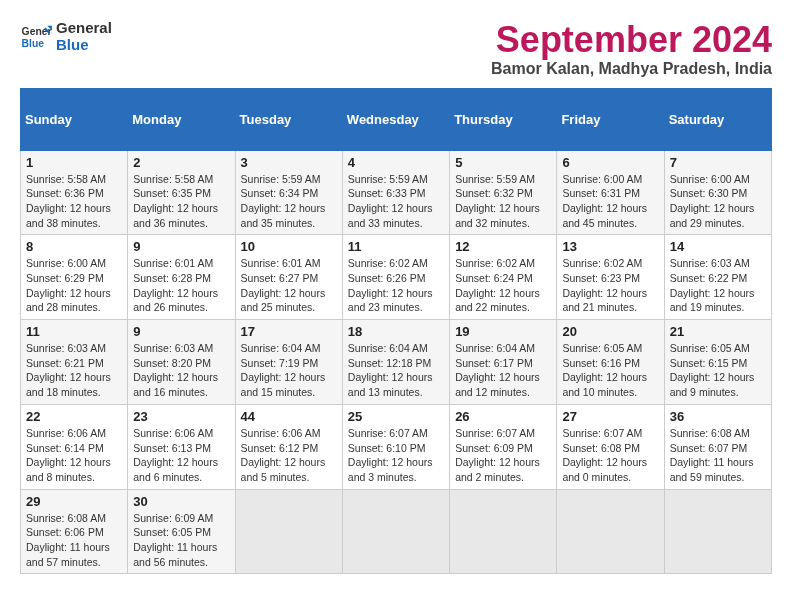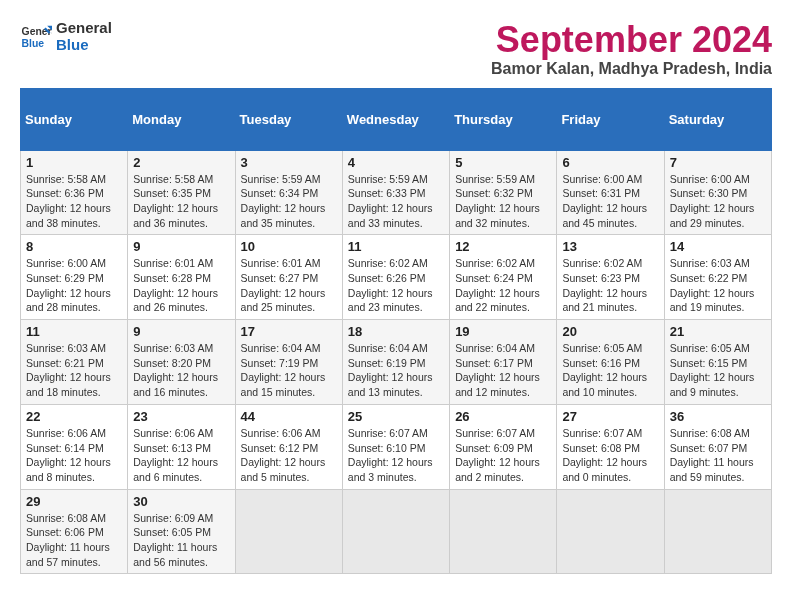--- a/index.html
+++ b/index.html
@@ -133,21 +133,21 @@
         <td><span class="day-num">10</span><span class="day-detail">Sunrise: 6:01 AM</span><br><span class="day-detail">Sunset: 6:27 PM</span><br><span class="day-detail">Daylight: 12 hours and 25 minutes.</span></td>
         <td><span class="day-num">11</span><span class="day-detail">Sunrise: 6:02 AM</span><br><span class="day-detail">Sunset: 6:26 PM</span><br><span class="day-detail">Daylight: 12 hours and 23 minutes.</span></td>
         <td><span class="day-num">12</span><span class="day-detail">Sunrise: 6:02 AM</span><br><span class="day-detail">Sunset: 6:24 PM</span><br><span class="day-detail">Daylight: 12 hours and 22 minutes.</span></td>
         <td><span class="day-num">13</span><span class="day-detail">Sunrise: 6:02 AM</span><br><span class="day-detail">Sunset: 6:23 PM</span><br><span class="day-detail">Daylight: 12 hours and 21 minutes.</span></td>
         <td><span class="day-num">14</span><span class="day-detail">Sunrise: 6:03 AM</span><br><span class="day-detail">Sunset: 6:22 PM</span><br><span class="day-detail">Daylight: 12 hours and 19 minutes.</span></td>
       </tr>
       <tr>
         <td><span class="day-num">11</span><span class="day-detail">Sunrise: 6:03 AM</span><br><span class="day-detail">Sunset: 6:21 PM</span><br><span class="day-detail">Daylight: 12 hours and 18 minutes.</span></td>
         <td><span class="day-num">9</span><span class="day-detail">Sunrise: 6:03 AM</span><br><span class="day-detail">Sunset: 8:20 PM</span><br><span class="day-detail">Daylight: 12 hours and 16 minutes.</span></td>
         <td><span class="day-num">17</span><span class="day-detail">Sunrise: 6:04 AM</span><br><span class="day-detail">Sunset: 7:19 PM</span><br><span class="day-detail">Daylight: 12 hours and 15 minutes.</span></td>
-        <td><span class="day-num">18</span><span class="day-detail">Sunrise: 6:04 AM</span><br><span class="day-detail">Sunset: 6:19 PM</span><br><span class="day-detail">Daylight: 12 hours and 13 minutes.</span></td>
+        <td><span class="day-num">18</span><span class="day-detail">Sunrise: 6:04 AM</span><br><span class="day-detail">Sunset: 12:18 PM</span><br><span class="day-detail">Daylight: 12 hours and 13 minutes.</span></td>
         <td><span class="day-num">19</span><span class="day-detail">Sunrise: 6:04 AM</span><br><span class="day-detail">Sunset: 6:17 PM</span><br><span class="day-detail">Daylight: 12 hours and 12 minutes.</span></td>
         <td><span class="day-num">20</span><span class="day-detail">Sunrise: 6:05 AM</span><br><span class="day-detail">Sunset: 6:16 PM</span><br><span class="day-detail">Daylight: 12 hours and 10 minutes.</span></td>
         <td><span class="day-num">21</span><span class="day-detail">Sunrise: 6:05 AM</span><br><span class="day-detail">Sunset: 6:15 PM</span><br><span class="day-detail">Daylight: 12 hours and 9 minutes.</span></td>
       </tr>
       <tr>
         <td><span class="day-num">22</span><span class="day-detail">Sunrise: 6:06 AM</span><br><span class="day-detail">Sunset: 6:14 PM</span><br><span class="day-detail">Daylight: 12 hours and 8 minutes.</span></td>
         <td><span class="day-num">23</span><span class="day-detail">Sunrise: 6:06 AM</span><br><span class="day-detail">Sunset: 6:13 PM</span><br><span class="day-detail">Daylight: 12 hours and 6 minutes.</span></td>
         <td><span class="day-num">44</span><span class="day-detail">Sunrise: 6:06 AM</span><br><span class="day-detail">Sunset: 6:12 PM</span><br><span class="day-detail">Daylight: 12 hours and 5 minutes.</span></td>
         <td><span class="day-num">25</span><span class="day-detail">Sunrise: 6:07 AM</span><br><span class="day-detail">Sunset: 6:10 PM</span><br><span class="day-detail">Daylight: 12 hours and 3 minutes.</span></td>
         <td><span class="day-num">26</span><span class="day-detail">Sunrise: 6:07 AM</span><br><span class="day-detail">Sunset: 6:09 PM</span><br><span class="day-detail">Daylight: 12 hours and 2 minutes.</span></td>

